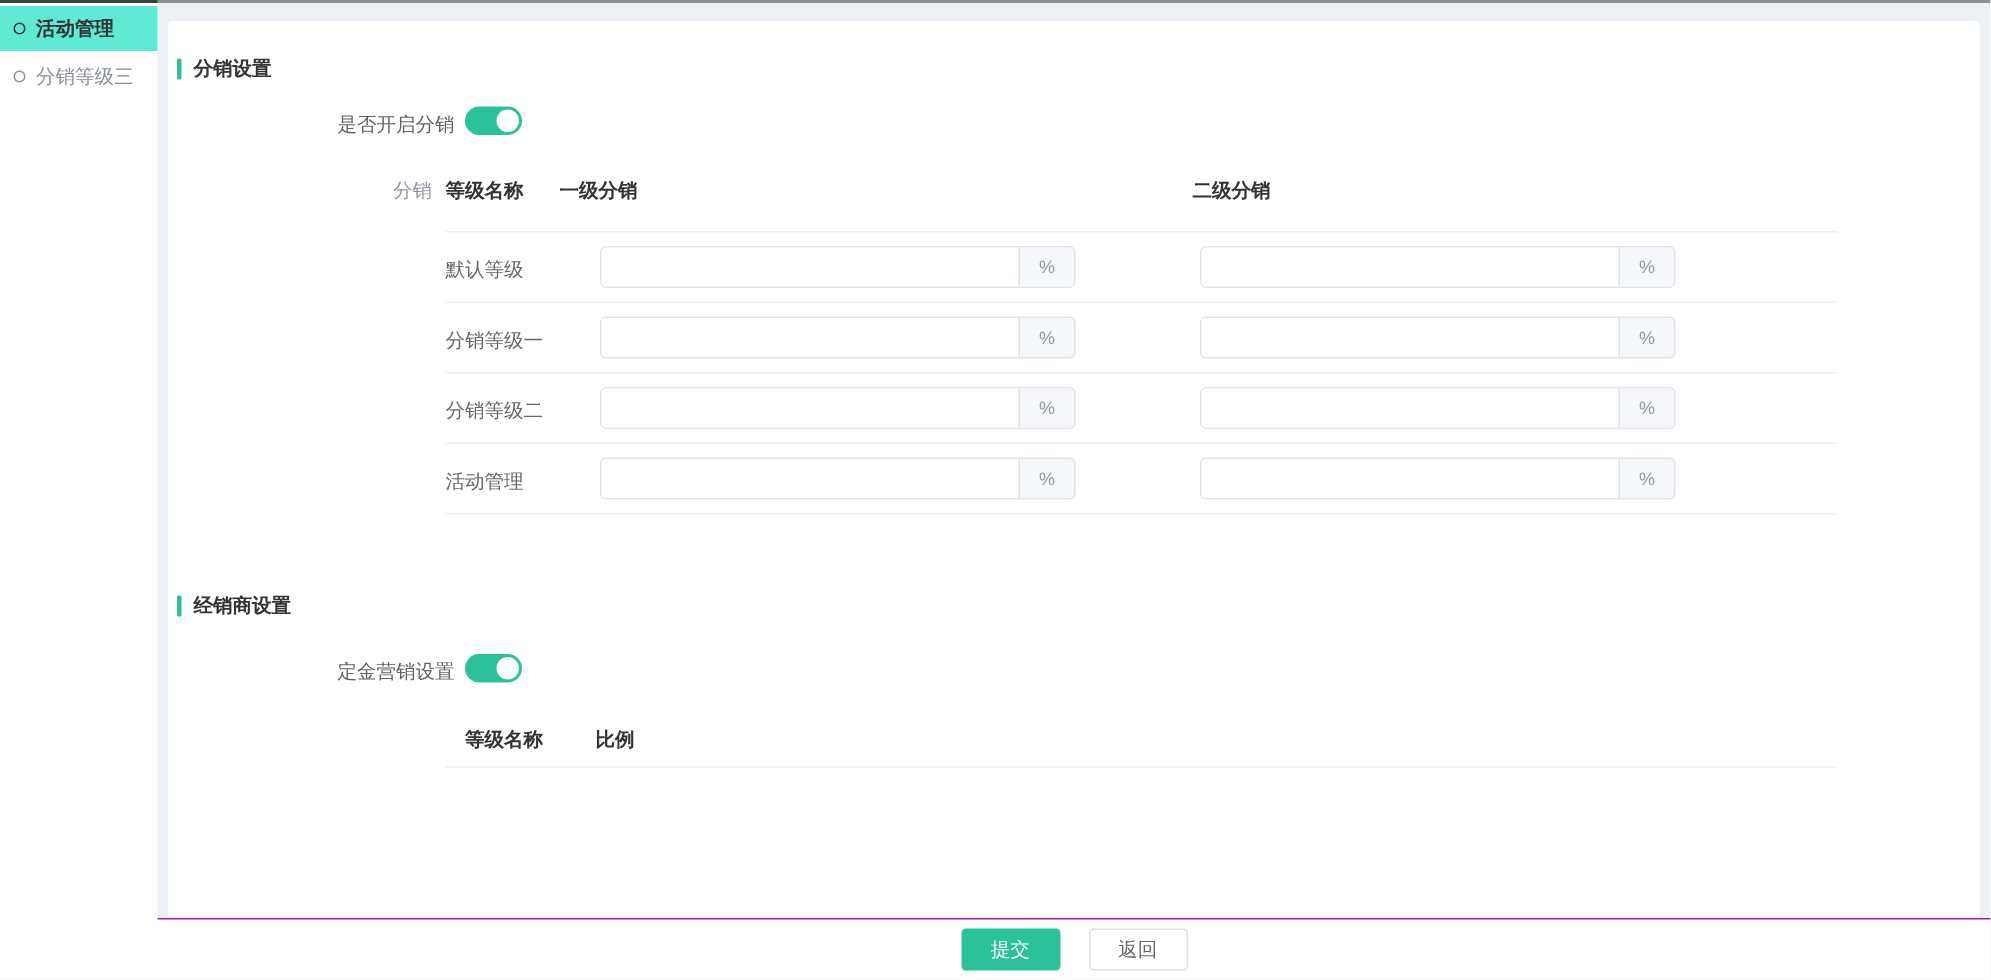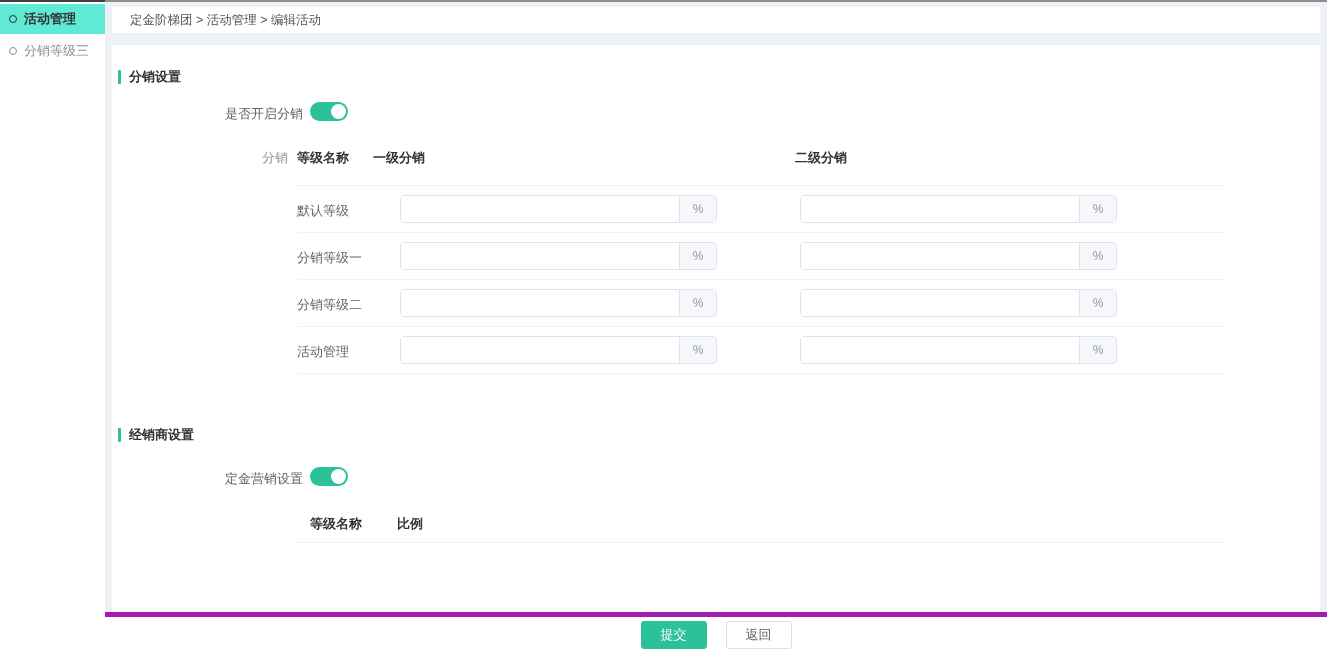--- a/index.html
+++ b/index.html
@@ -54,21 +54,21 @@
   .input-group{position:absolute; top:9px; display:flex; height:28px; border:1px solid #dfe4ea;
     border-radius:4px; overflow:hidden; background:#fff;}
   .input-group input{border:none; outline:none; width:278px; height:100%; padding:0 8px;
     font-family:"Liberation Sans",sans-serif; font-size:12px; color:#333;}
   .input-append{width:37px; background:#f5f7fa; border-left:1px solid #dfe4ea; color:var(--muted);
     display:flex; align-items:center; justify-content:center; font-size:12px;}
   .g1{left:103px;} .g2{left:503px;}
 
   
   .footer{position:absolute; left:105px; right:0; bottom:0; height:41px; background:#fff;
-    border-top:5px solid #a21caf; display:flex; align-items:center; justify-content:center; gap:19px;}
+    border-top:1px solid #a21caf; display:flex; align-items:center; justify-content:center; gap:19px;}
   .btn{height:28px; padding:0 19px; border-radius:3px; font-size:13px; cursor:pointer;
     font-family:"Liberation Sans",sans-serif;}
   .btn-primary{background:var(--green); border:1px solid var(--green); color:#fff;}
   .btn-plain{background:#fff; border:1px solid #dcdfe6; color:#666;}
 </style>
 </head>
 <body>
 
 <div class="topline">
     <div class="dark"></div>
@@ -80,23 +80,20 @@
     <span>活动管理</span>
   </div>
   <div class="side-item">
     <span class="dot"></span>
     <span>分销等级三</span>
   </div>
 </div>
 
 <div class="content">
 
-  <div class="card breadcrumb-card">
-    <span>定金阶梯团 &gt; 活动管理 &gt; 编辑活动</span>
-  </div>
 
 
   <div class="card main-card">
 
     <div class="section-title" style="top:23px;">
       <span class="bar"></span>
       <span class="txt">分销设置</span>
     </div>
 
     <div class="form-label" style="top:60px;">是否开启分销</div>

